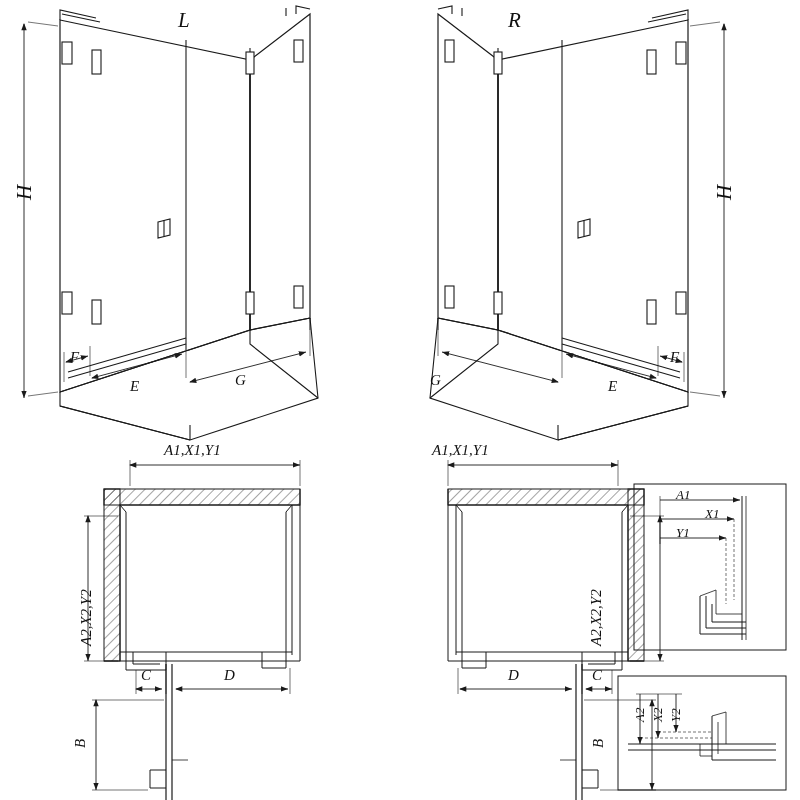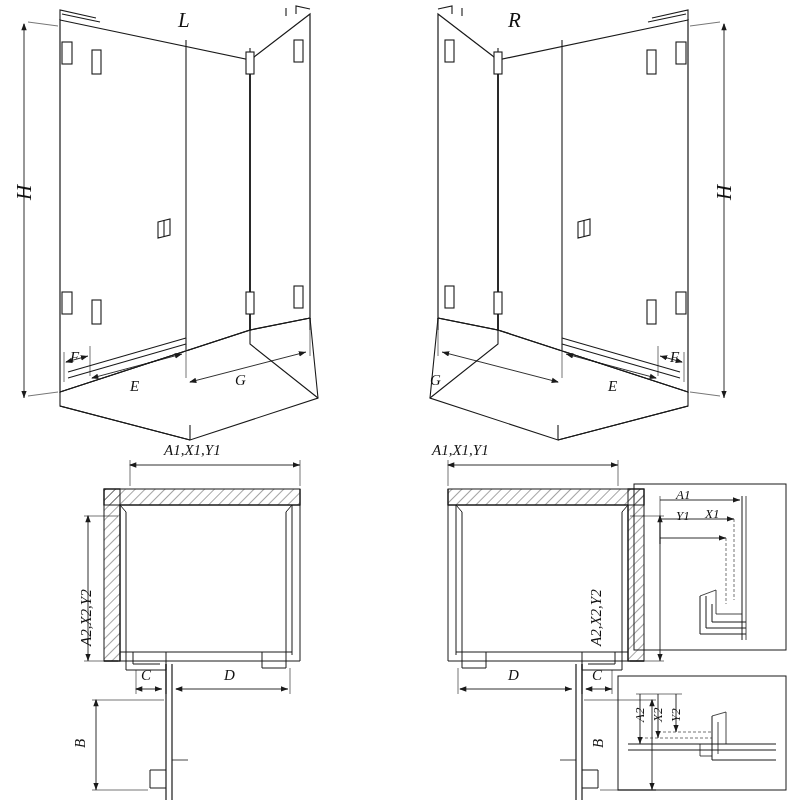--- a/index.html
+++ b/index.html
@@ -276,19 +276,19 @@
   <div class="lbl mid" style="left:141px;top:667px;">C</div>
   <div class="lbl mid" style="left:224px;top:667px;">D</div>
   <div class="lbl mid rot90" style="left:72px;top:748px;">B</div>
 
   <div class="lbl mid" style="left:508px;top:667px;">D</div>
   <div class="lbl mid" style="left:592px;top:667px;">C</div>
   <div class="lbl mid rot90" style="left:590px;top:748px;">B</div>
 
   <div class="lbl sm" style="left:676px;top:487px;text-align:right;">A1</div>
   <div class="lbl sm" style="left:705px;top:506px;">X1</div>
-  <div class="lbl sm" style="left:676px;top:508px;">Y1</div>
+  <div class="lbl sm" style="left:676px;top:525px;">Y1</div>
 
   <div class="lbl sm rot90" style="left:632px;top:722px;">A2</div>
   <div class="lbl sm rot90" style="left:650px;top:722px;">X2</div>
   <div class="lbl sm rot90" style="left:668px;top:722px;">Y2</div>
 
 </div>
 
 </body></html>

